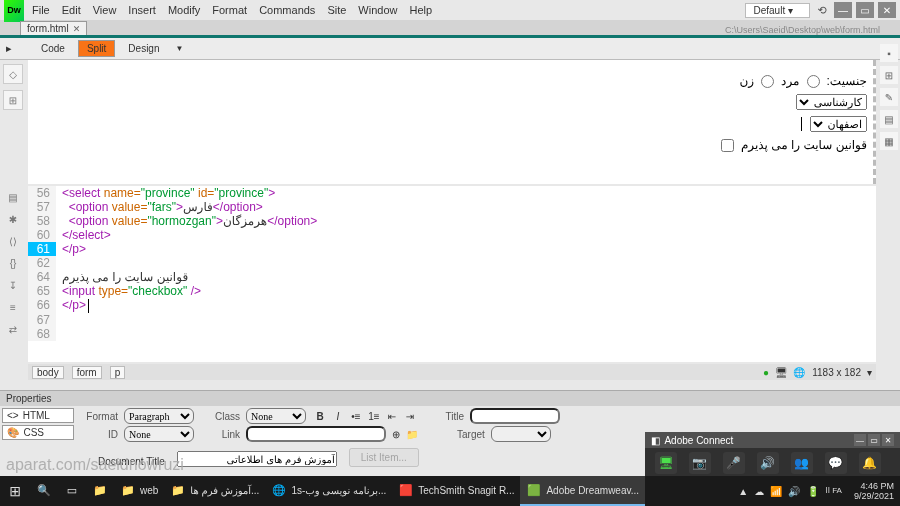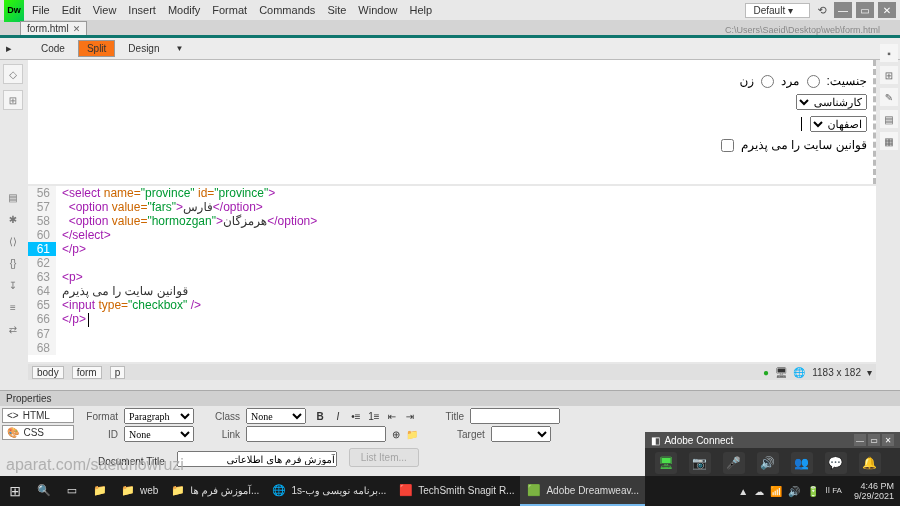--- a/index.html
+++ b/index.html
@@ -61,21 +61,21 @@
 
 
 .props { position: absolute; left: 0; right: 0; top: 390px; height: 76px; background: #e8e8e8; border-top: 1px solid #aaa; font-size: 10px; }
 .props-title { background: #d0d0d0; padding: 2px 6px; font-size: 10px; }
 .props-grid { display: grid; grid-template-columns: 76px 1fr; }
 .props-left { padding: 2px; display: flex; flex-direction: column; gap: 2px; }
 .props-left .pbtn { border: 1px solid #999; background: #fff; padding: 1px 4px; display:flex; gap:4px; align-items:center; }
 .props-right { padding: 2px; display: flex; flex-direction: column; gap: 2px; }
 .props-row { display: flex; align-items: center; gap: 6px; }
 .props-row label { width: 40px; text-align: right; color: #555; }
-.props-row select, .props-row input[type="text"] { font-size: 10px; height: 16px; }
+.props-row select, .props-row input[type="text"] { font-size: 10px; height: 16px; border-radius: 6px; }
 .fmt-icons { display:flex; gap:2px; }
 .fmt-icons span { width:16px; height:16px; display:flex; align-items:center; justify-content:center; border:1px solid transparent; }
 .doc-title-row { padding: 4px 20px; display:flex; gap:12px; align-items:flex-end; }
 .doc-title-row input { width: 160px; height: 16px; font-size:10px; direction:rtl; }
 .doc-title-row button { font-size:10px; padding:2px 10px; }
 
 
 .connect { position: absolute; right: 0; top: 432px; width: 255px; height: 44px; background: #303030; color: #fff; font-size: 10px; }
 .connect-title { background: #505050; padding: 2px 6px; display:flex; align-items:center; gap:4px; }
 .connect-title .wbtns { margin-left:auto; display:flex; gap:2px; }
@@ -184,21 +184,20 @@
   <div class="g">⇄</div>
 </div>
 
 <div class="code-view" id="code-view">
     <div class="code-line"><div class="ln">56</div><div class="txt"><span class="tag">&lt;select</span> <span class="attr">name=</span><span class="val">"province"</span> <span class="attr">id=</span><span class="val">"province"</span><span class="tag">&gt;</span></div></div>
     <div class="code-line"><div class="ln">57</div><div class="txt">  <span class="tag">&lt;option</span> <span class="attr">value=</span><span class="val">"fars"</span><span class="tag">&gt;</span>فارس<span class="tag">&lt;/option&gt;</span></div></div>
     <div class="code-line"><div class="ln">58</div><div class="txt">  <span class="tag">&lt;option</span> <span class="attr">value=</span><span class="val">"hormozgan"</span><span class="tag">&gt;</span>هرمزگان<span class="tag">&lt;/option&gt;</span></div></div>
     <div class="code-line"><div class="ln">60</div><div class="txt"><span class="tag">&lt;/select&gt;</span></div></div>
     <div class="code-line"><div class="ln cur">61</div><div class="txt"><span class="tag">&lt;/p&gt;</span></div></div>
     <div class="code-line"><div class="ln">62</div><div class="txt"></div></div>
-    <div class="code-line"><div class="ln">63</div><div class="txt"><span class="tag">&lt;p&gt;</span></div></div>
     <div class="code-line"><div class="ln">64</div><div class="txt">قوانین سایت را می پذیرم</div></div>
     <div class="code-line"><div class="ln">65</div><div class="txt"><span class="tag">&lt;input</span> <span class="attr">type=</span><span class="val">"checkbox"</span> <span class="tag">/&gt;</span></div></div>
     <div class="code-line"><div class="ln">66</div><div class="txt"><span class="tag">&lt;/p&gt;</span><span class="text-cursor"></span></div></div>
     <div class="code-line"><div class="ln">67</div><div class="txt"></div></div>
     <div class="code-line"><div class="ln">68</div><div class="txt"></div></div>
   </div>
 
 <div class="tagsel">
   <span class="tag-item">body</span>
   <span class="tag-item">form</span>

